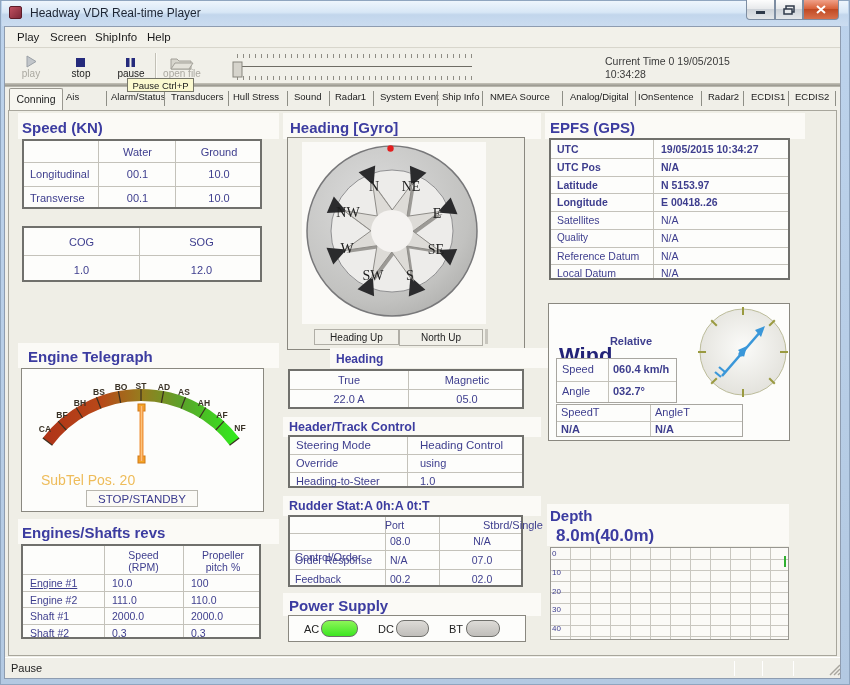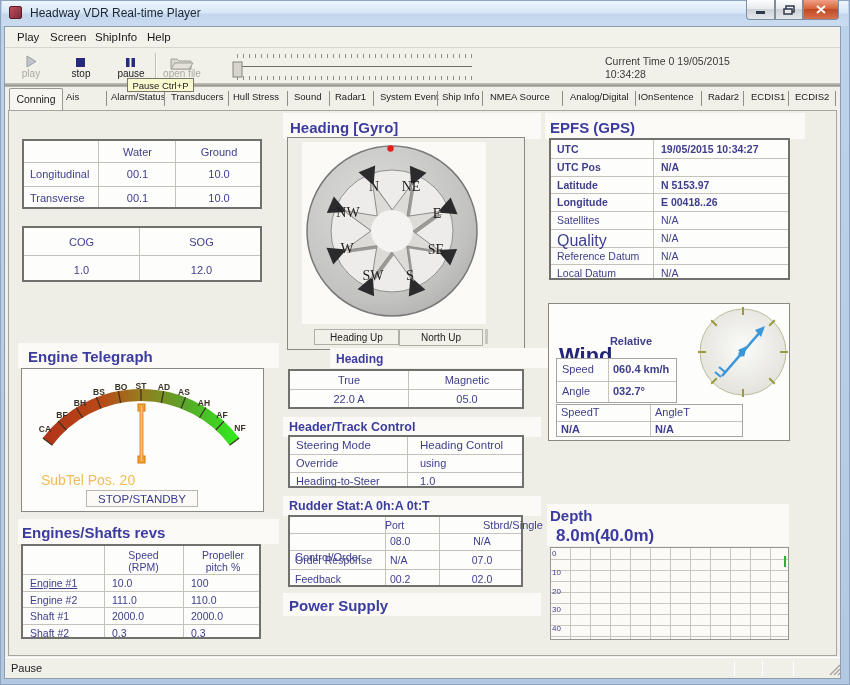--- a/index.html
+++ b/index.html
@@ -206,20 +206,21 @@
       <span class="tabsep" style="left:477px;"></span>
     <span class="tabsep" style="left:557px;"></span>
       <span class="tabsep" style="left:630px;"></span>
     <span class="tabsep" style="left:696px;"></span>
       <span class="tabsep" style="left:738px;"></span>
     <span class="tabsep" style="left:783px;"></span>
       <span class="tabsep" style="left:830px;"></span>
   </div>
   <div id="content">
 
+    <div class="sect-title" style="left:9px;top:2px;width:261px;height:26px;font-size:15px;padding:6px 0 0 4px;">Speed (KN)</div>
     <div class="tbl" style="left:13px;top:28px;width:240px;height:70px;">
       <div class="vline" style="left:74px;"></div>
         <div class="vline" style="left:151px;"></div>
       <div class="hline" style="top:21px;"></div>
         <div class="hline" style="top:45px;"></div>
       <div class="cell" style="left:75px;top:5px;width:77px;text-align:center;">Water</div>
       <div class="cell" style="left:152px;top:5px;width:86px;text-align:center;">Ground</div>
       <div class="cell" style="left:6px;top:27px;">Longitudinal</div>
       <div class="cell" style="left:6px;top:51px;">Transverse</div>
       <div class="cell" style="left:75px;top:27px;width:77px;text-align:center;">00.1</div>
@@ -382,20 +383,28 @@
       <div class="cell" style="left:100px;top:18px;font-size:10.5px;">08.0</div>
       <div class="cell" style="left:149px;top:18px;width:86px;text-align:center;font-size:10.5px;">N/A</div>
       <div class="cell" style="left:5px;top:37px;font-size:10.5px;">Order Response</div>
       <div class="cell" style="left:100px;top:37px;font-size:10.5px;">N/A</div>
       <div class="cell" style="left:149px;top:37px;width:86px;text-align:center;font-size:10.5px;">07.0</div>
       <div class="cell" style="left:5px;top:56px;font-size:10.5px;">Feedback</div>
       <div class="cell" style="left:100px;top:56px;font-size:10.5px;">00.2</div>
       <div class="cell" style="left:149px;top:56px;width:86px;text-align:center;font-size:10.5px;">02.0</div>
     </div>
     <div class="sect-title" style="left:274px;top:482px;width:258px;height:23px;font-size:15px;padding:4px 0 0 6px;">Power Supply</div>
+    <div class="abs" style="left:279px;top:504px;width:238px;height:27px;background:#fdfdfb;border:1px solid #8a8880;">
+      <div class="cell" style="left:15px;top:7px;color:#222;">AC</div>
+      <div class="abs" style="left:32px;top:4px;width:37px;height:17px;border-radius:8px;border:1px solid #70706c;background:linear-gradient(#8cf558,#3ce621);"></div>
+      <div class="cell" style="left:89px;top:7px;color:#222;">DC</div>
+      <div class="abs" style="left:107px;top:4px;width:33px;height:17px;border-radius:8px;border:1px solid #70706c;background:linear-gradient(#dddbd7,#c0beba);"></div>
+      <div class="cell" style="left:160px;top:7px;color:#222;">BT</div>
+      <div class="abs" style="left:177px;top:4px;width:34px;height:17px;border-radius:8px;border:1px solid #70706c;background:linear-gradient(#dddbd7,#c0beba);"></div>
+    </div>
 
     <div class="sect-title" style="left:536px;top:2px;width:260px;height:26px;font-size:15px;padding:6px 0 0 5px;">EPFS (GPS)</div>
     <div class="tbl" style="left:540px;top:27px;width:241px;height:142px;font-size:10.5px;">
       <div class="vline" style="left:102px;"></div>
       <div class="hline" style="top:18px;"></div>
         <div class="hline" style="top:36px;"></div>
       <div class="hline" style="top:53px;"></div>
         <div class="hline" style="top:71px;"></div>
       <div class="hline" style="top:89px;"></div>
         <div class="hline" style="top:107px;"></div>
@@ -403,21 +412,21 @@
       <div class="cell" style="left:6px;top:3px;font-size:10.5px;font-weight:bold;">UTC</div>
       <div class="cell" style="left:110px;top:3px;font-size:10.5px;font-weight:bold;">19/05/2015 10:34:27</div>
       <div class="cell" style="left:6px;top:21px;font-size:10.5px;font-weight:bold;">UTC Pos</div>
       <div class="cell" style="left:110px;top:21px;font-size:10.5px;font-weight:bold;">N/A</div>
       <div class="cell" style="left:6px;top:39px;font-size:10.5px;font-weight:bold;">Latitude</div>
       <div class="cell" style="left:110px;top:39px;font-size:10.5px;font-weight:bold;">N 5153.97</div>
       <div class="cell" style="left:6px;top:56px;font-size:10.5px;font-weight:bold;">Longitude</div>
       <div class="cell" style="left:110px;top:56px;font-size:10.5px;font-weight:bold;">E 00418..26</div>
       <div class="cell" style="left:6px;top:74px;font-size:10.5px;">Satellites</div>
       <div class="cell" style="left:110px;top:74px;font-size:10.5px;">N/A</div>
-      <div class="cell" style="left:6px;top:92px;font-size:16px;">Quality</div>
+      <div class="cell" style="left:6px;top:92px;font-size:10px;">Quality</div>
       <div class="cell" style="left:110px;top:92px;font-size:10.5px;">N/A</div>
       <div class="cell" style="left:6px;top:110px;font-size:10.5px;">Reference Datum</div>
       <div class="cell" style="left:110px;top:110px;font-size:10.5px;">N/A</div>
       <div class="cell" style="left:6px;top:127px;font-size:10.5px;">Local Datum</div>
       <div class="cell" style="left:110px;top:127px;font-size:10.5px;">N/A</div>
     </div>
     <div class="abs" style="left:539px;top:192px;width:242px;height:138px;background:#fdfdfb;border:1px solid #8a8880;">
       <div class="abs" style="left:10px;top:3px;font-size:22px;font-weight:bold;color:#232378;margin-top:36px;">Wind</div>
       <div class="abs" style="left:0px;top:31px;width:164px;text-align:center;font-size:11px;font-weight:bold;color:#3e3e8e;">Relative</div>
       <div class="tbl" style="left:7px;top:54px;width:121px;height:45px;border:1px solid #a8a6a0;">

